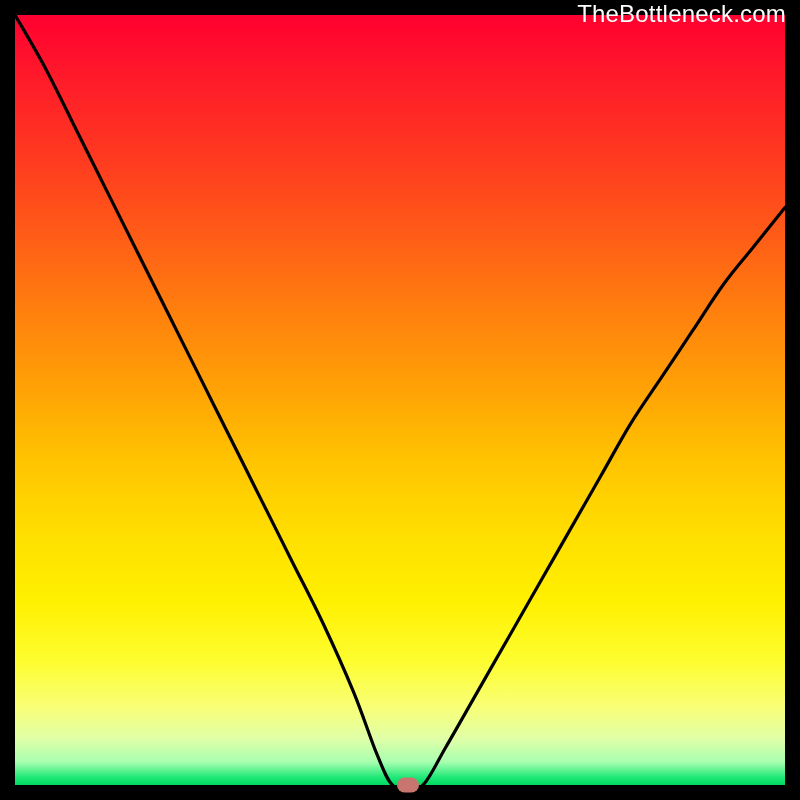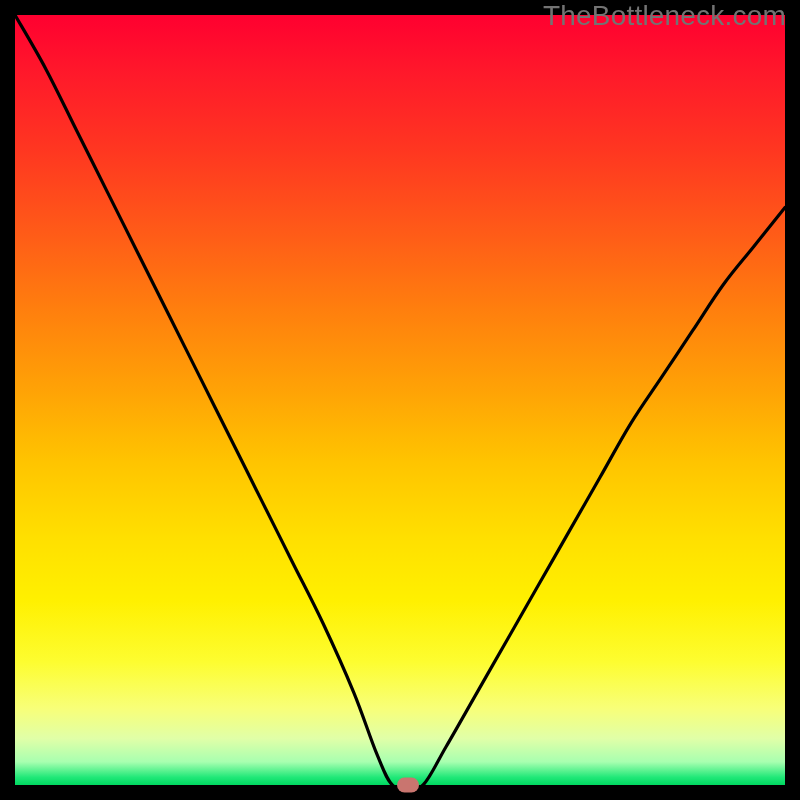--- a/index.html
+++ b/index.html
@@ -44,22 +44,22 @@
     height: 15px;
     border-radius: 8px;
     background: #c9756f;
     transform: translate(-50%, -50%);
   }
   .watermark {
     position: absolute;
     top: 0px;
     right: 14px;
     font-family: Arial, Helvetica, sans-serif;
-    font-size: 28px;
-    color: #737373;
+    font-size: 24px;
+    color: #ffffff;
     letter-spacing: 0.2px;
     font-weight: 500;
   }
 </style>
 </head>
 <body>
 
 <div class="container">
   <div class="plot-area">
     <svg class="curve-layer" viewBox="0 0 770 770" preserveAspectRatio="none">

